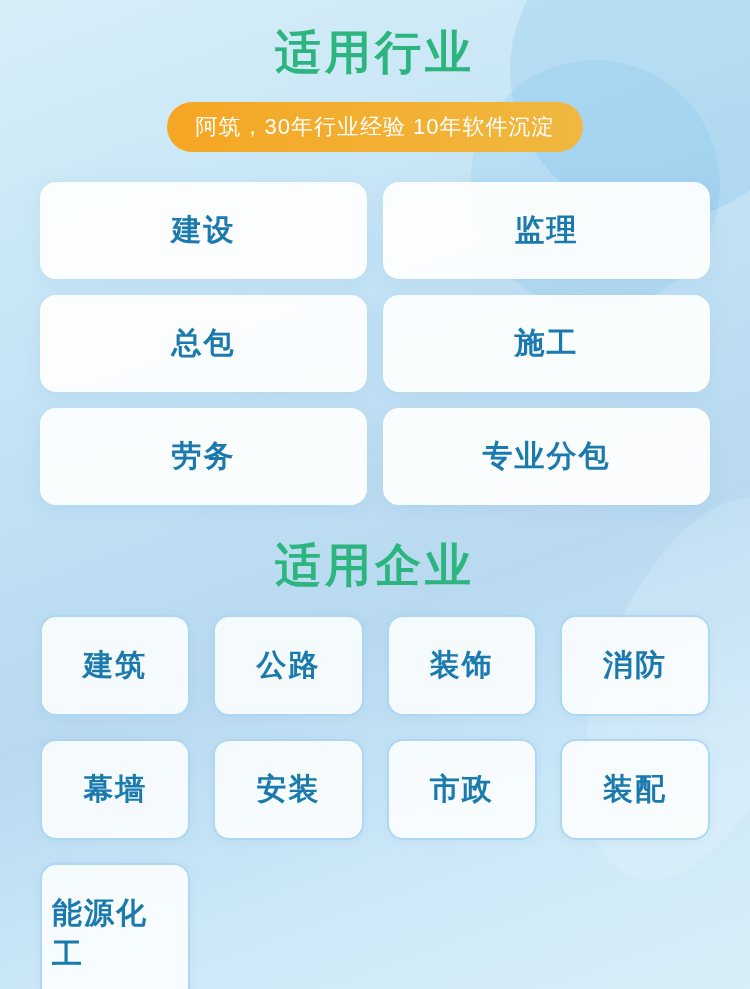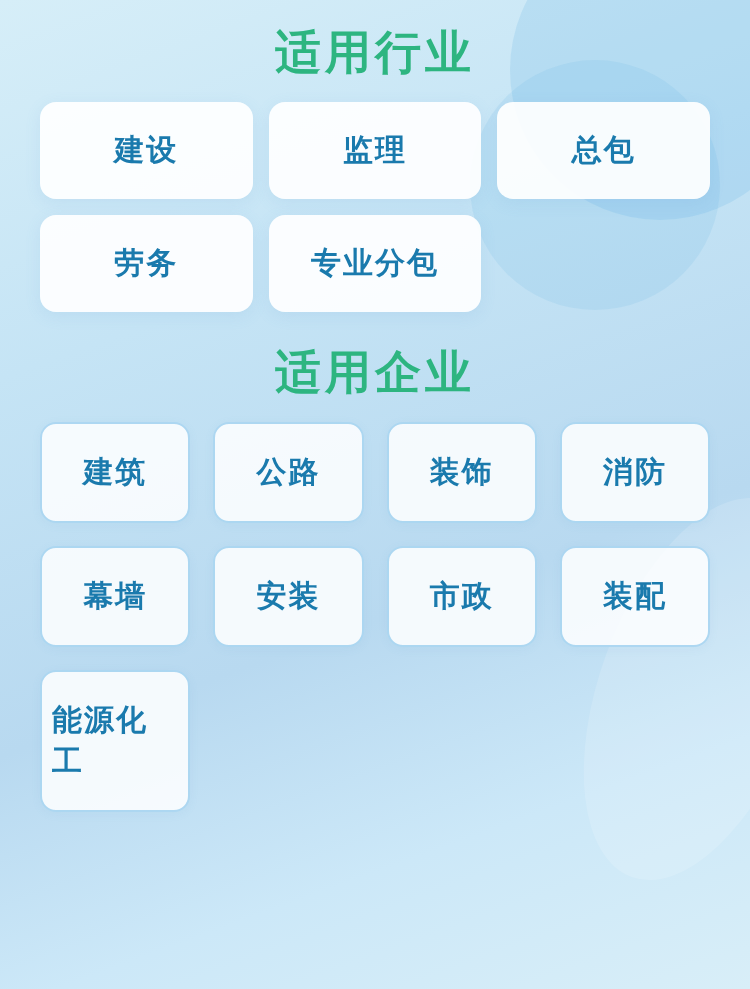--- a/index.html
+++ b/index.html
@@ -74,21 +74,21 @@
       font-weight: 500;
       padding: 10px 28px;
       border-radius: 30px;
       text-align: center;
       width: fit-content;
       letter-spacing: 1px;
     }
 
     .cards-grid {
       display: grid;
-      grid-template-columns: repeat(3, 1fr);
+      grid-template-columns: repeat(2, 1fr);
       gap: 16px;
       margin-bottom: 10px;
     }
 
     .card-item {
       background: rgba(255, 255, 255, 0.92);
       border-radius: 16px;
       display: flex;
       align-items: center;
       justify-content: center;
@@ -137,30 +137,34 @@
 
 <div class="bg-shape-1"></div>
 <div class="bg-shape-2"></div>
 <div class="bg-shape-3"></div>
 
 <div class="page-container">
 
   <div class="section-1">
     <h1 class="section-title">适用行业</h1>
 
+    <span class="subtitle-badge">阿筑，30年行业经验 10年软件沉淀</span>
 
     <div class="cards-grid">
       <div class="card-item">
         <span>建设</span>
       </div>
       <div class="card-item">
         <span>监理</span>
       </div>
       <div class="card-item">
         <span>总包</span>
+      </div>
+      <div class="card-item">
+        <span>施工</span>
       </div>
       <div class="card-item">
         <span>劳务</span>
       </div>
       <div class="card-item">
         <span>专业分包</span>
       </div>
     </div>
   </div>
 

